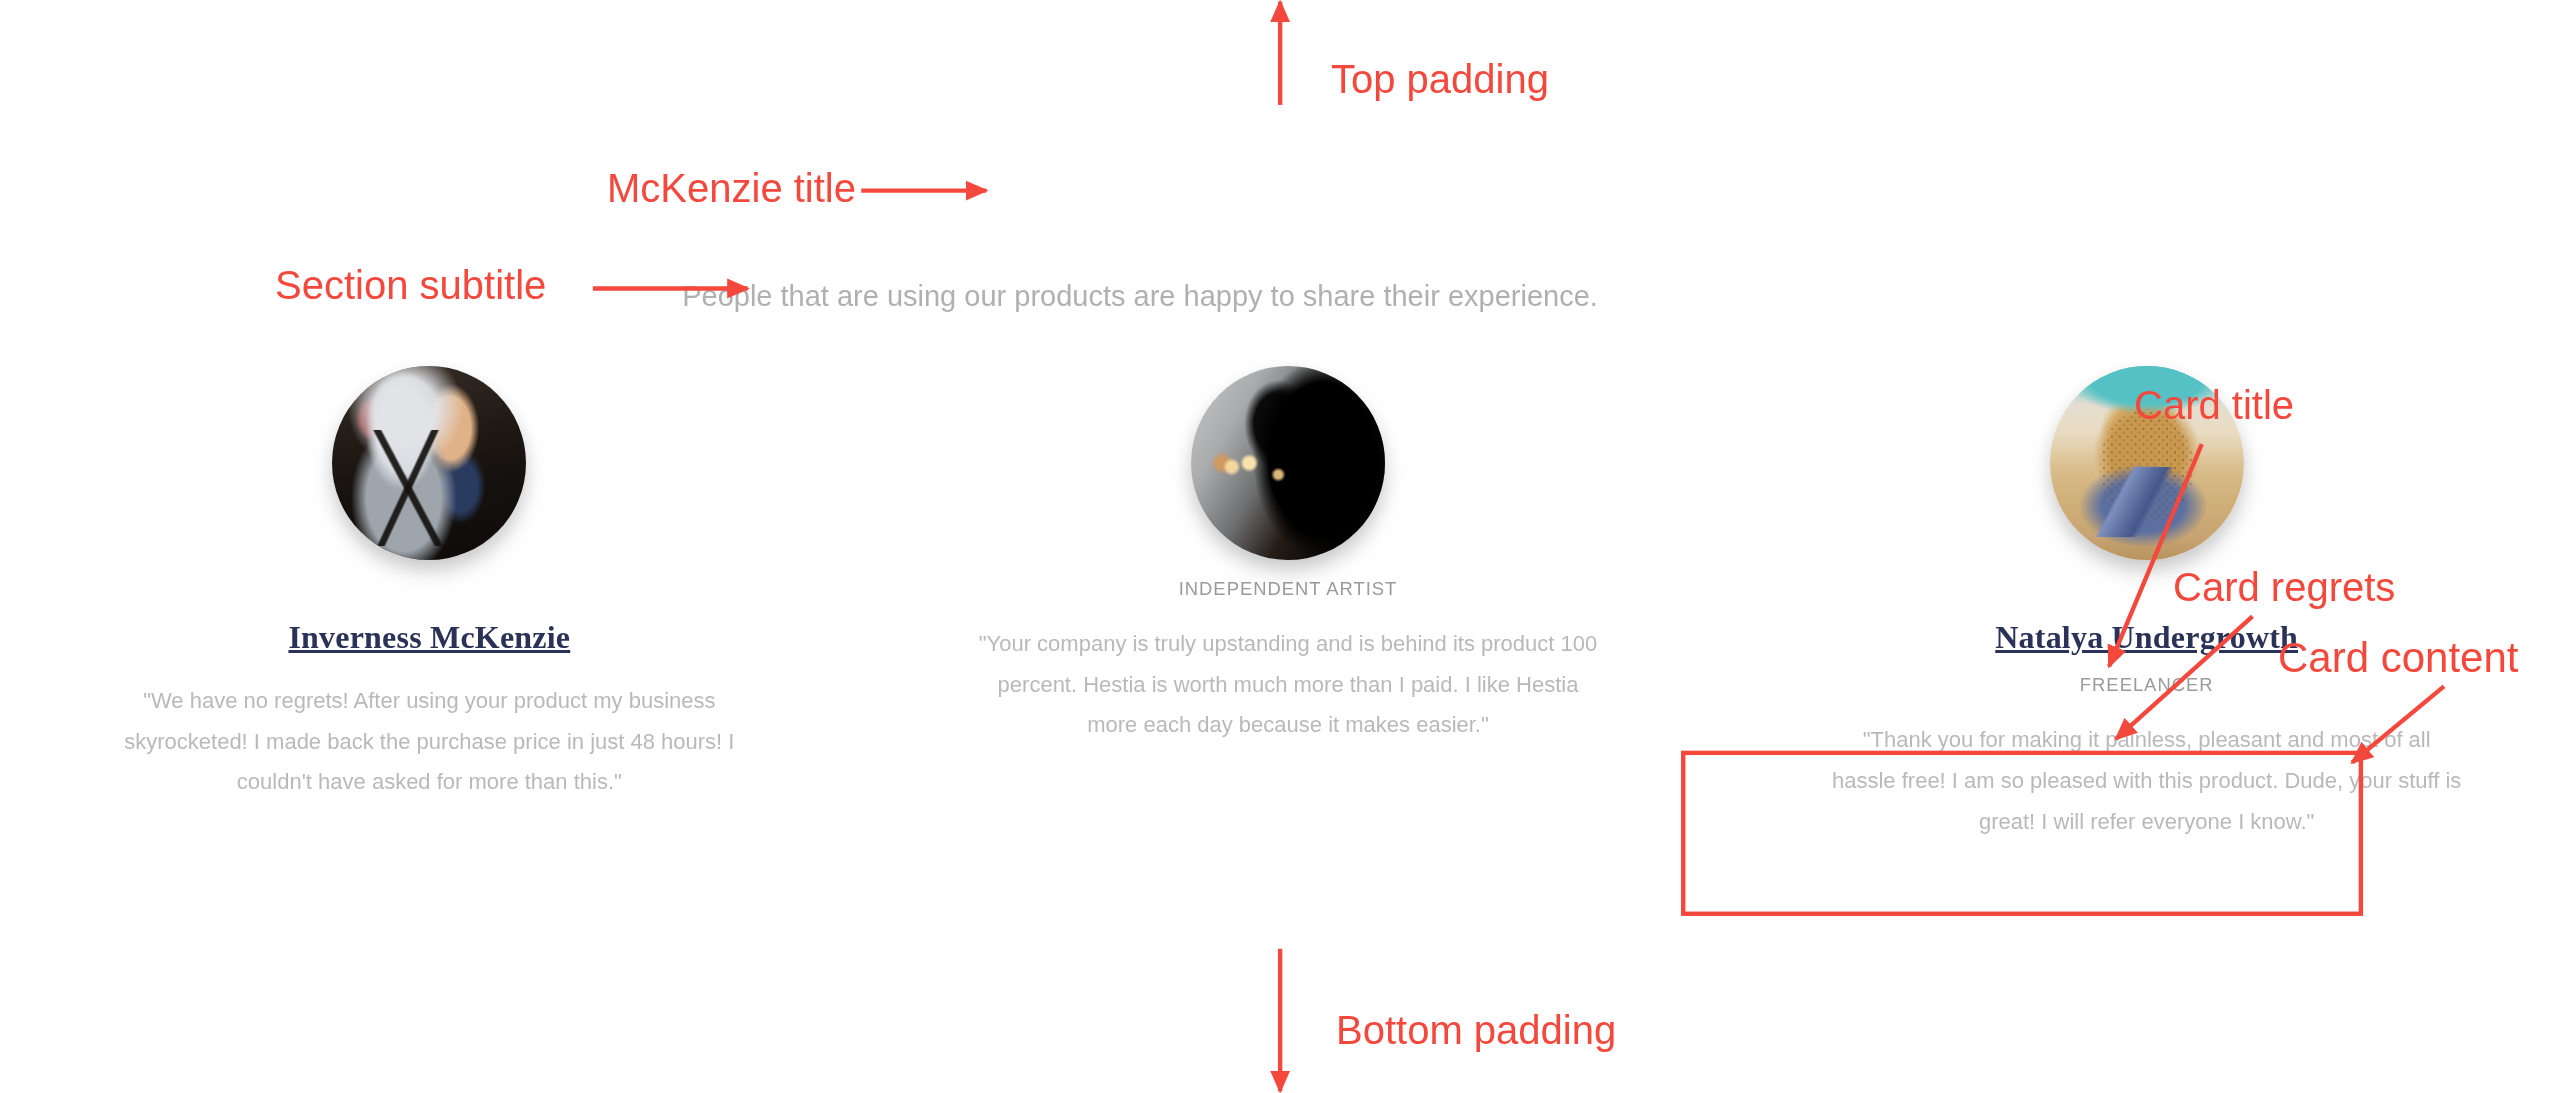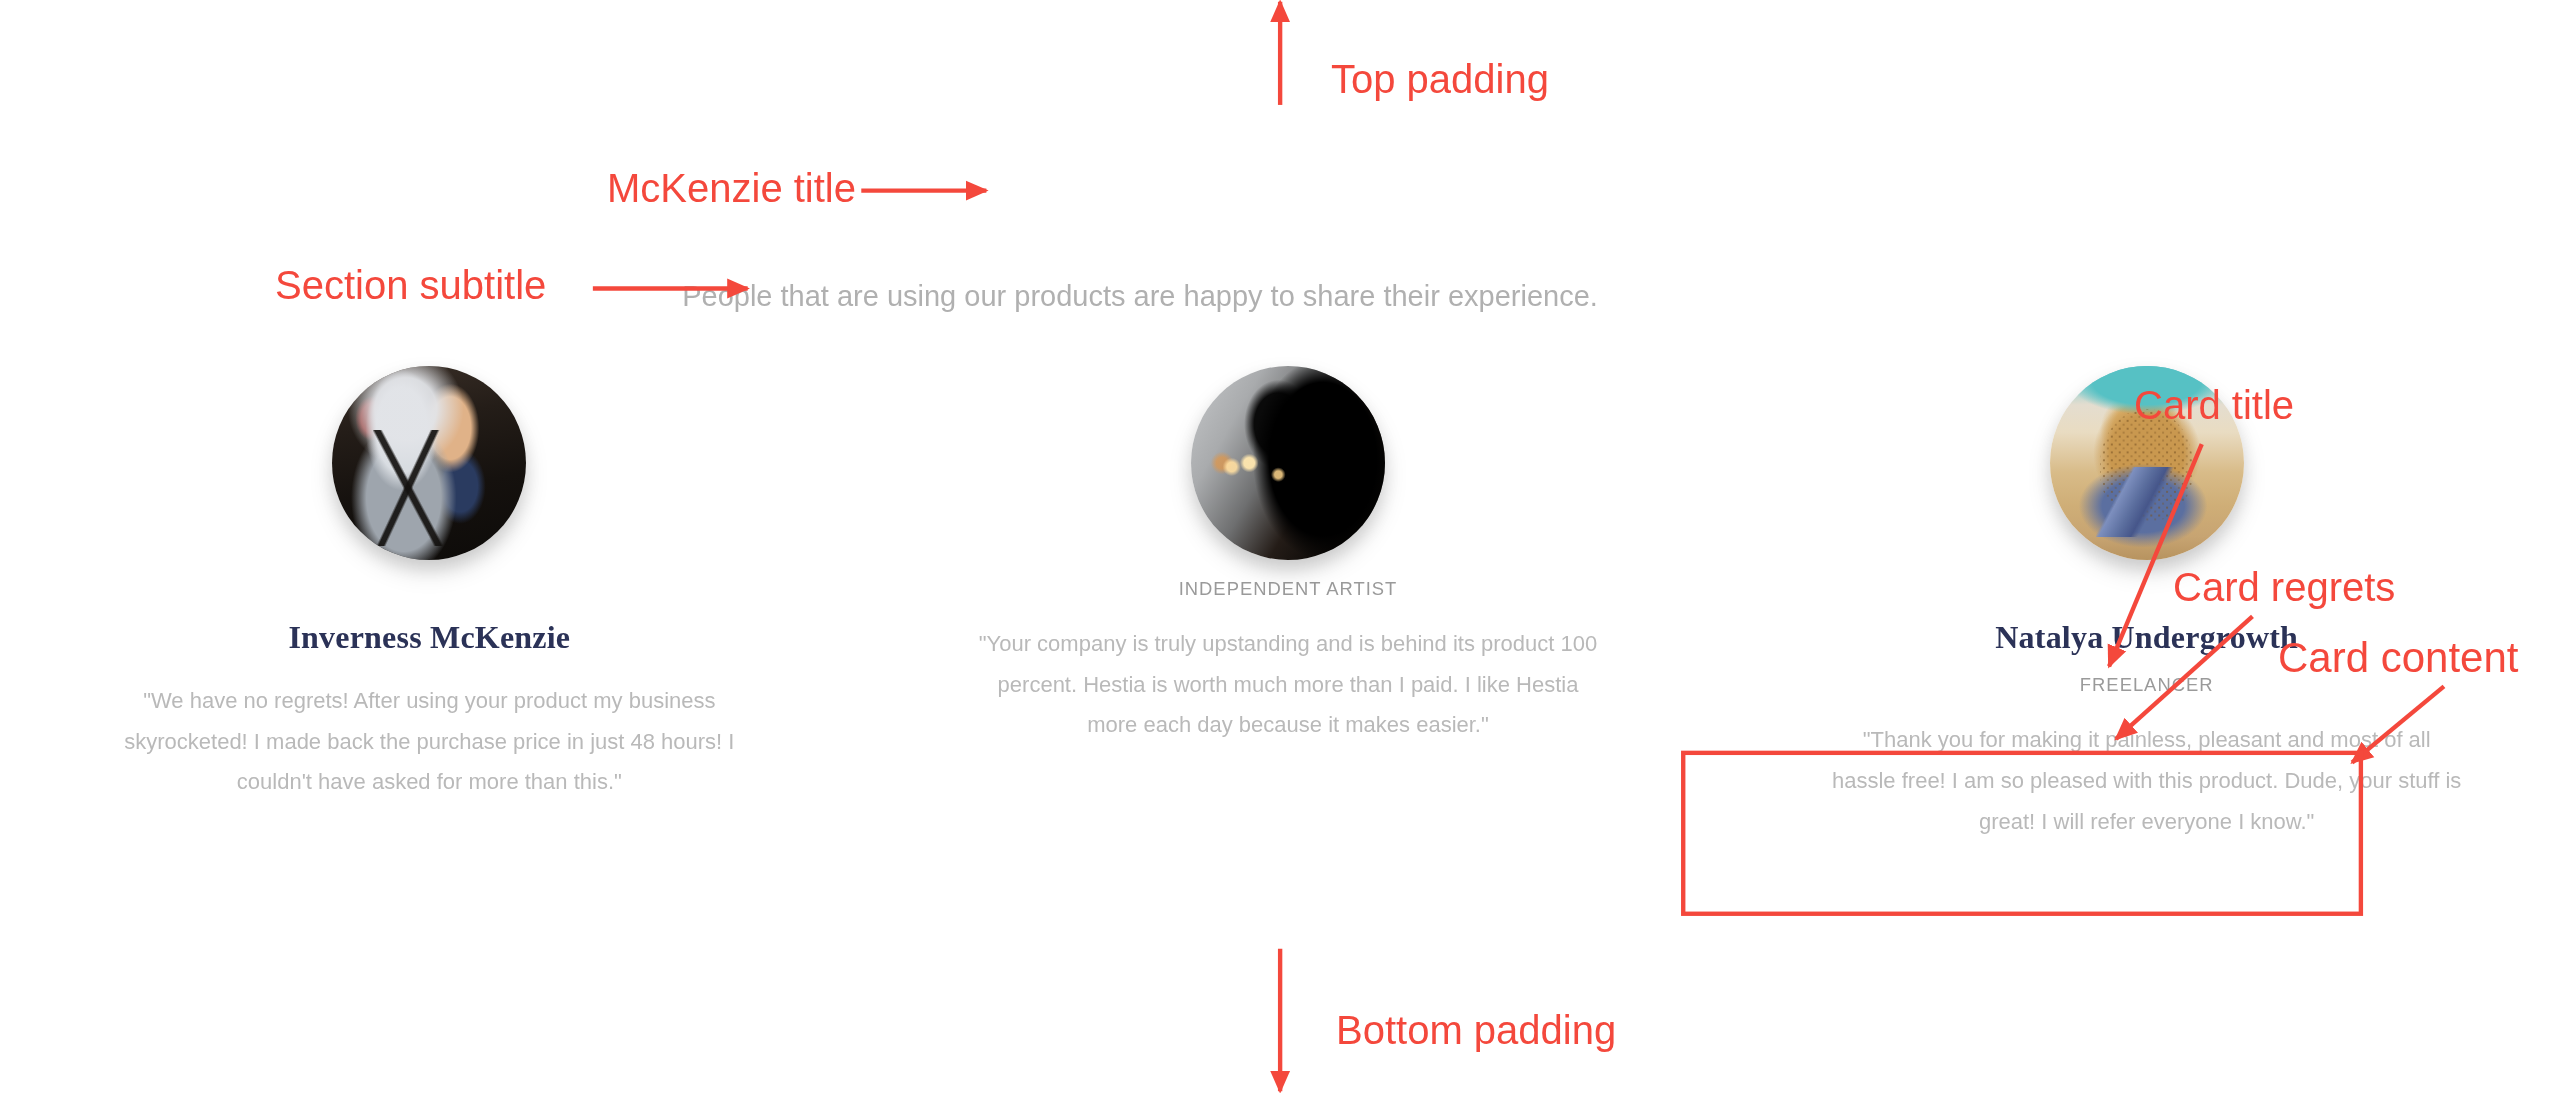--- a/index.html
+++ b/index.html
@@ -135,20 +135,21 @@
   }
 
   .card-title {
     margin-top: 58px;
     font-family: "Liberation Serif", "DejaVu Serif", serif;
     font-weight: bold;
     font-size: 32px;
     line-height: 1.2;
     color: #2b3257;
     letter-spacing: 0.2px;
+    text-decoration: underline;
   }
   .card-subtitle {
     margin-top: 17.5px;
     font-family: "Liberation Sans", sans-serif;
     font-size: 18.4px;
     font-weight: 400;
     letter-spacing: 1px;
     color: #9a9a9a;
     text-transform: uppercase;
   }

